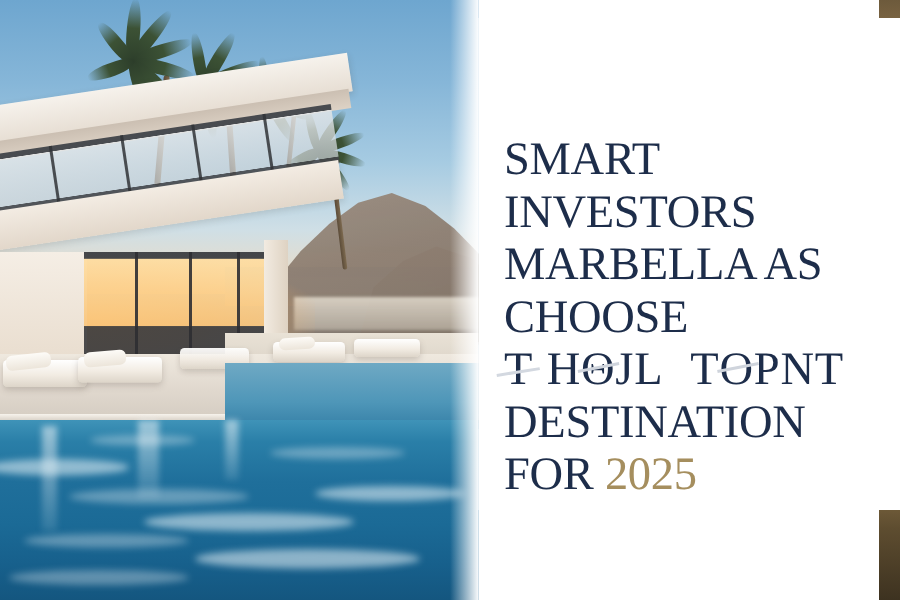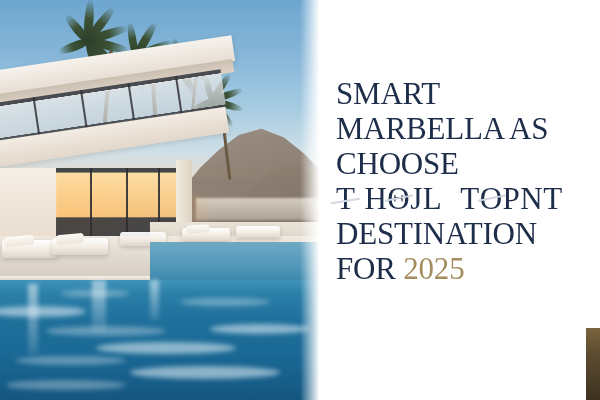--- a/index.html
+++ b/index.html
@@ -219,21 +219,21 @@
   }
   .edge-fade {
     position: absolute;
     right: 14px; top: 0; width: 12px; height: 400px;
     background: linear-gradient(90deg, #ffffff 0%, rgba(255,255,255,.75) 100%);
   }
 
   
   .text-panel {
     position: absolute;
-    left: 319px; top: 0;
+    left: 319px; top: 12px;
     width: 281px; height: 328px;
     background: #ffffff;
     z-index: 6;
   }
   .headline {
     position: absolute;
     left: 17px;
     top: 55px;
     width: 252px;
     color: #1d2d4a;
@@ -390,20 +390,21 @@
 
     <div class="photo-fade"></div>
   </div>
 
   <div class="edge-fade"></div>
   <div class="edge-strip"></div>
 
   <div class="text-panel">
     <h1 class="headline">
       <span class="hl-line">SMART</span>
+      <span class="hl-line">INVESTORS</span>
       <span class="hl-line">MARBELLA AS</span>
       <span class="hl-line">CHOOSE</span>
 
       <span class="hl-line glitch-line"><span class="glyph-t-bar">T</span><span class="gap"></span><span>H</span><span class="glyph-o-slash">Θ</span><span>Jl</span><span class="gap"></span><span class="gap"></span><span>T</span><span class="glyph-o-slash">O</span><span>PNT</span></span>
 
       <span class="hl-line">DESTINATION</span>
 
       <span class="hl-line"><span>FOR </span><span class="year">2025</span></span>
     </h1>
   </div>

